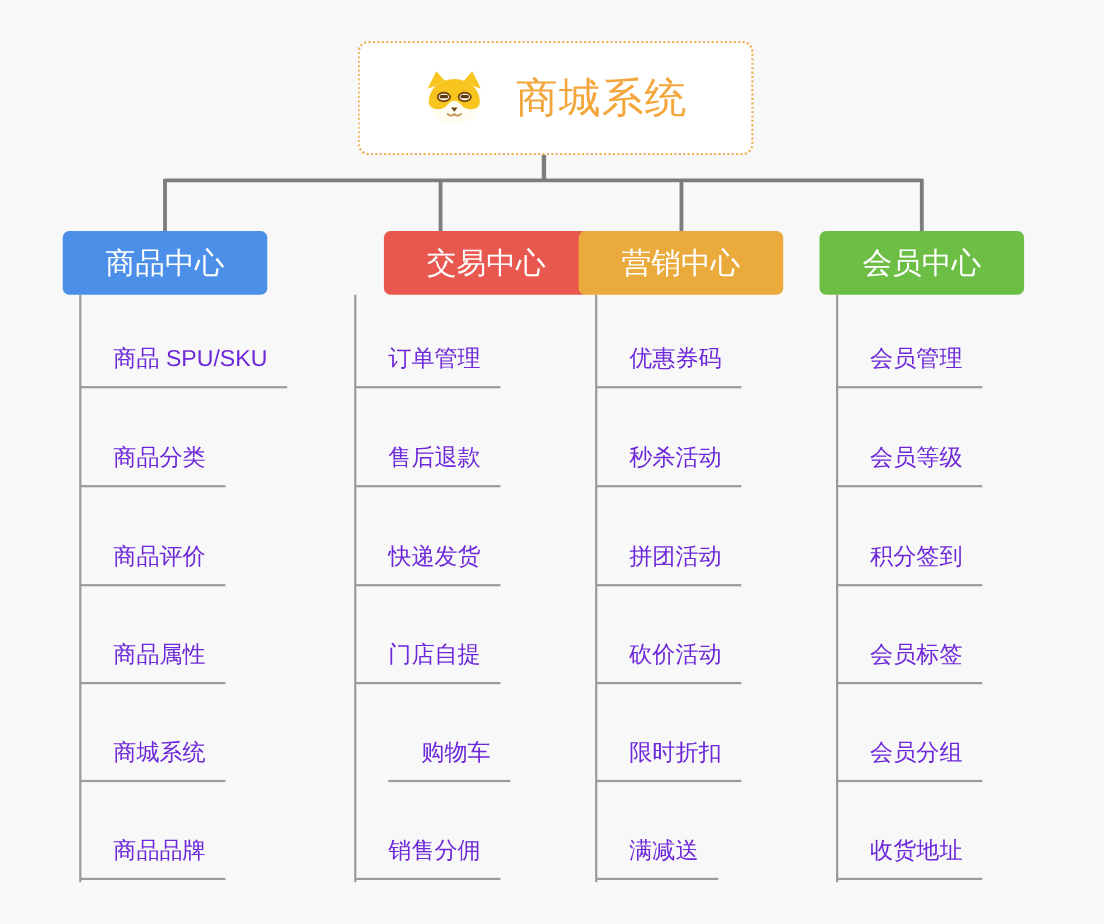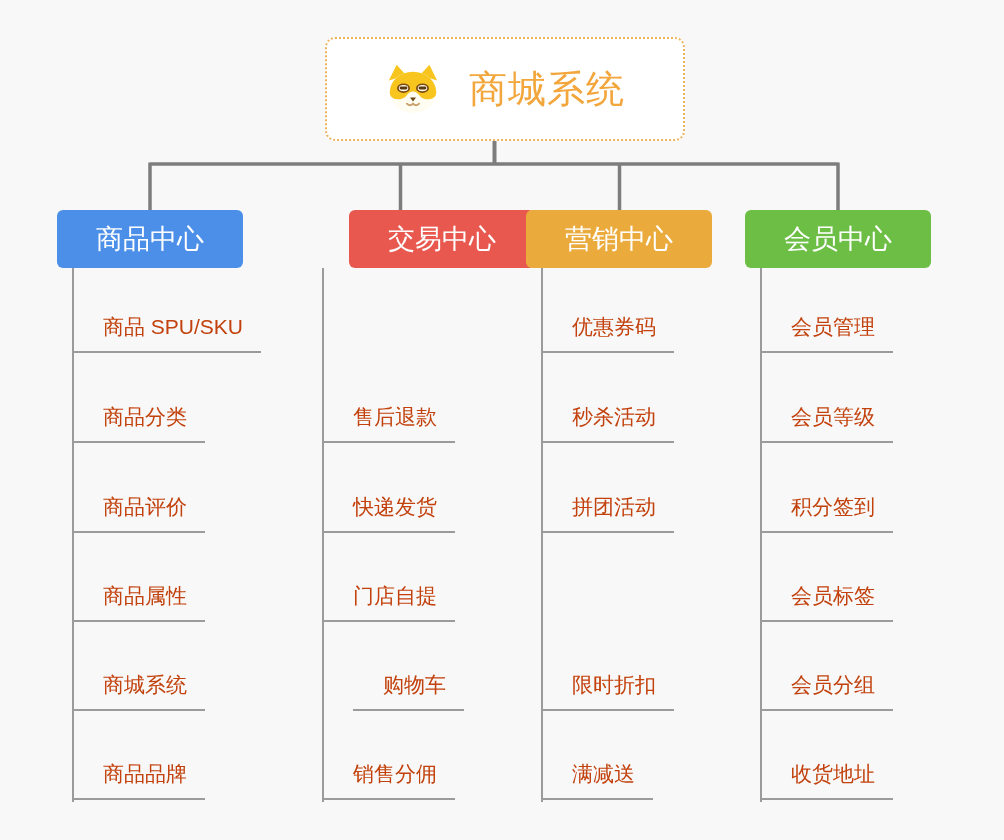--- a/index.html
+++ b/index.html
@@ -59,21 +59,21 @@
     background:#9b9b9b;
   }
   .leaf{
     position:absolute;
     left:16px;
     height:40px;
     box-sizing:border-box;
     line-height:28px;
     padding:0 18px 10px 30px;
     font-size:21px;
-    color:#c2410c;
+    color:#6d28d9;
     white-space:nowrap;
     border-bottom:2px solid #9b9b9b;
     cursor:pointer;
     text-align:right;
   }
 </style>
 </head>
 <body>
 
 <div id="canvas">
@@ -106,32 +106,34 @@
         <div class="leaf" style="top: 103px;">商品 SPU/SKU</div>
         <div class="leaf" style="top: 193px;">商品分类</div>
         <div class="leaf" style="top: 372px;">商品属性</div>
         <div class="leaf" style="top: 283px;">商品评价</div>
         <div class="leaf" style="top: 461px;">商城系统</div>
         <div class="leaf" style="top: 550px;">商品品牌</div>
       </div>
       <div class="branch" style="left: 307px; padding-left: 42px; --accent: #e8584f;">
         <div class="cat-box">交易中心</div>
         <div class="trunk"></div>
+        <div class="leaf" style="top: 103px;">订单管理</div>
         <div class="leaf" style="top: 283px;">快递发货</div>
         <div class="leaf" style="top: 193px;">售后退款</div>
         <div class="leaf" style="top: 372px;">门店自提</div>
         <div class="leaf" style="top: 461px; margin-left: 30px;">购物车</div>
         <div class="leaf" style="top: 550px;">销售分佣</div>
       </div>
       <div class="branch" style="left: 526px; --accent: #ebab3c;">
         <div class="cat-box">营销中心</div>
         <div class="trunk"></div>
         <div class="leaf" style="top: 103px;">优惠券码</div>
         <div class="leaf" style="top: 193px;">秒杀活动</div>
         <div class="leaf" style="top: 283px;">拼团活动</div>
+        <div class="leaf" style="top: 372px;">砍价活动</div>
         <div class="leaf" style="top: 461px;">限时折扣</div>
         <div class="leaf" style="top: 550px;">满减送</div>
       </div>
       <div class="branch" style="left: 745px; --accent: #6cbe45;">
         <div class="cat-box">会员中心</div>
         <div class="trunk"></div>
         <div class="leaf" style="top: 103px;">会员管理</div>
         <div class="leaf" style="top: 193px;">会员等级</div>
         <div class="leaf" style="top: 283px;">积分签到</div>
         <div class="leaf" style="top: 372px;">会员标签</div>

